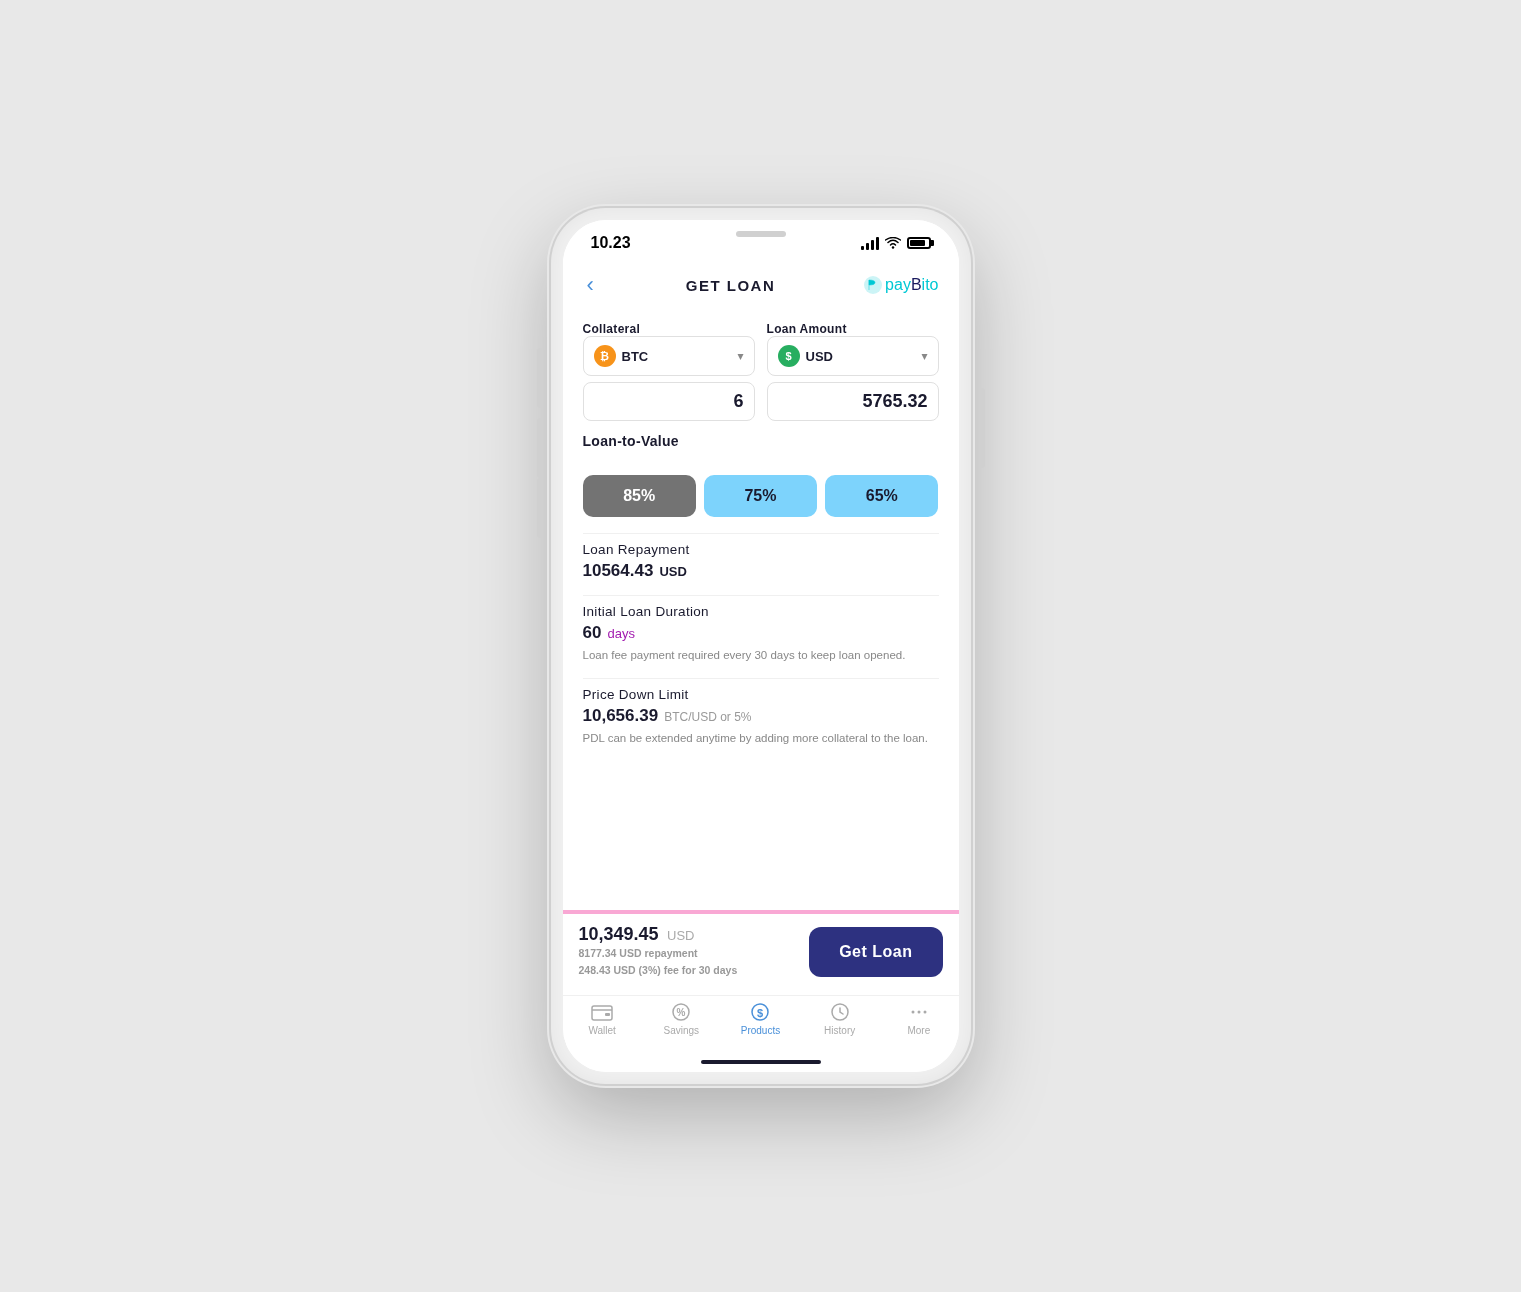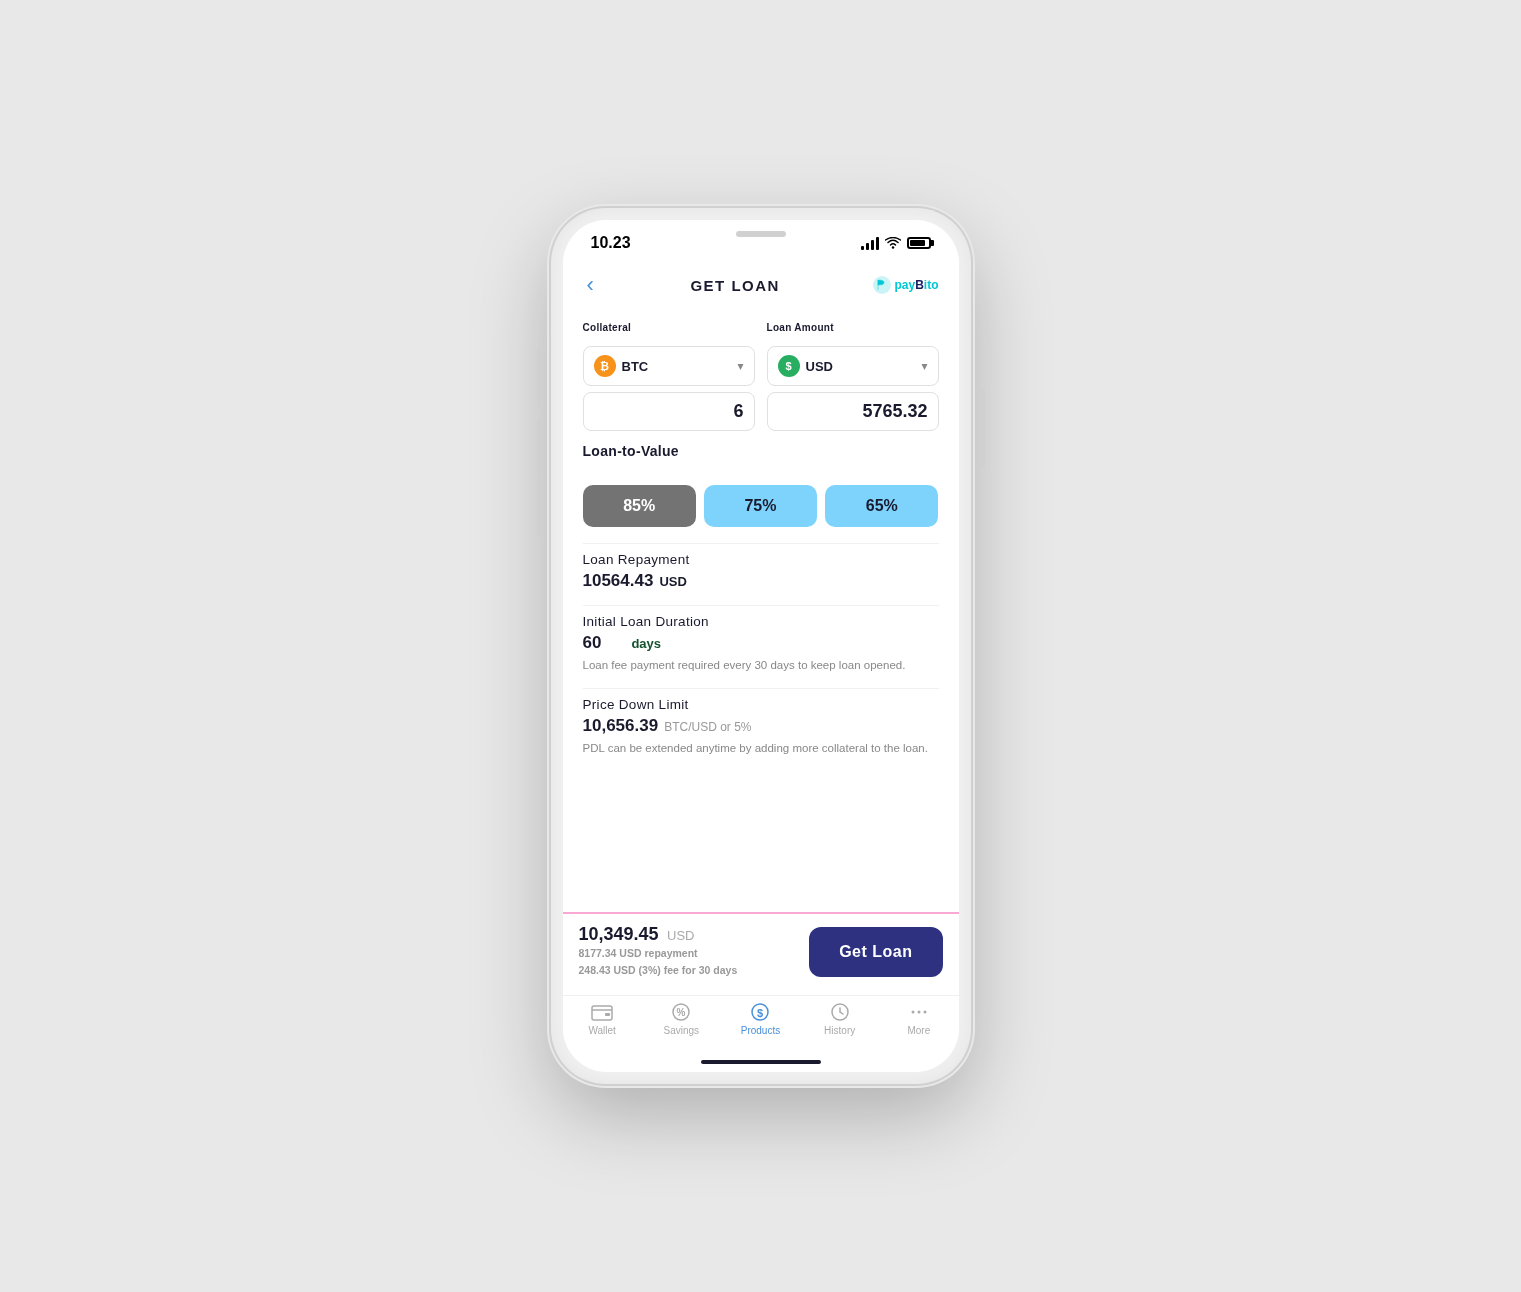--- a/index.html
+++ b/index.html
@@ -173,22 +173,22 @@
       color: #1a1a2e;
     }
 
     .logo-area {
       display: flex;
       align-items: center;
       gap: 2px;
     }
 
     .logo-text {
-      font-size: 12px;
-      font-weight: 700;
+      font-size: 16px;
+      font-weight: 400;
       color: #00c8d4;
     }
     .logo-text .logo-b {
       color: #1a1a5e;
     }
 
     
     .content {
       flex: 1;
       overflow-y: auto;
@@ -203,24 +203,24 @@
       display: flex;
       gap: 12px;
       margin-bottom: 12px;
     }
 
     .field-group {
       flex: 1;
     }
 
     .field-label {
-      font-size: 10px;
+      font-size: 12px;
       font-weight: 600;
       color: #1a1a2e;
-      margin-bottom: 13px;
+      margin-bottom: 0;
       letter-spacing: 0.3px;
     }
 
     .select-box {
       display: flex;
       align-items: center;
       justify-content: space-between;
       border: 1px solid #e0e0e0;
       border-radius: 8px;
       padding: 8px 10px;
@@ -358,30 +358,29 @@
     }
 
     .info-desc {
       font-size: 11.5px;
       color: #888;
       line-height: 1.5;
     }
 
     .info-days {
       font-size: 13px;
-      color: #14532d;
-      font-weight: 700;
-      margin-left: 24px;
+      color: #a21caf;
+      font-weight: 400;
     }
 
     
     .bottom-bar {
       background: #fff;
       padding: 10px 16px 8px;
-      border-top: 2px solid #f9a8d4;
+      border-top: 4px solid #f9a8d4;
       flex-shrink: 0;
     }
 
     .summary-row {
       display: flex;
       align-items: center;
       justify-content: space-between;
       margin-bottom: 8px;
     }
 

